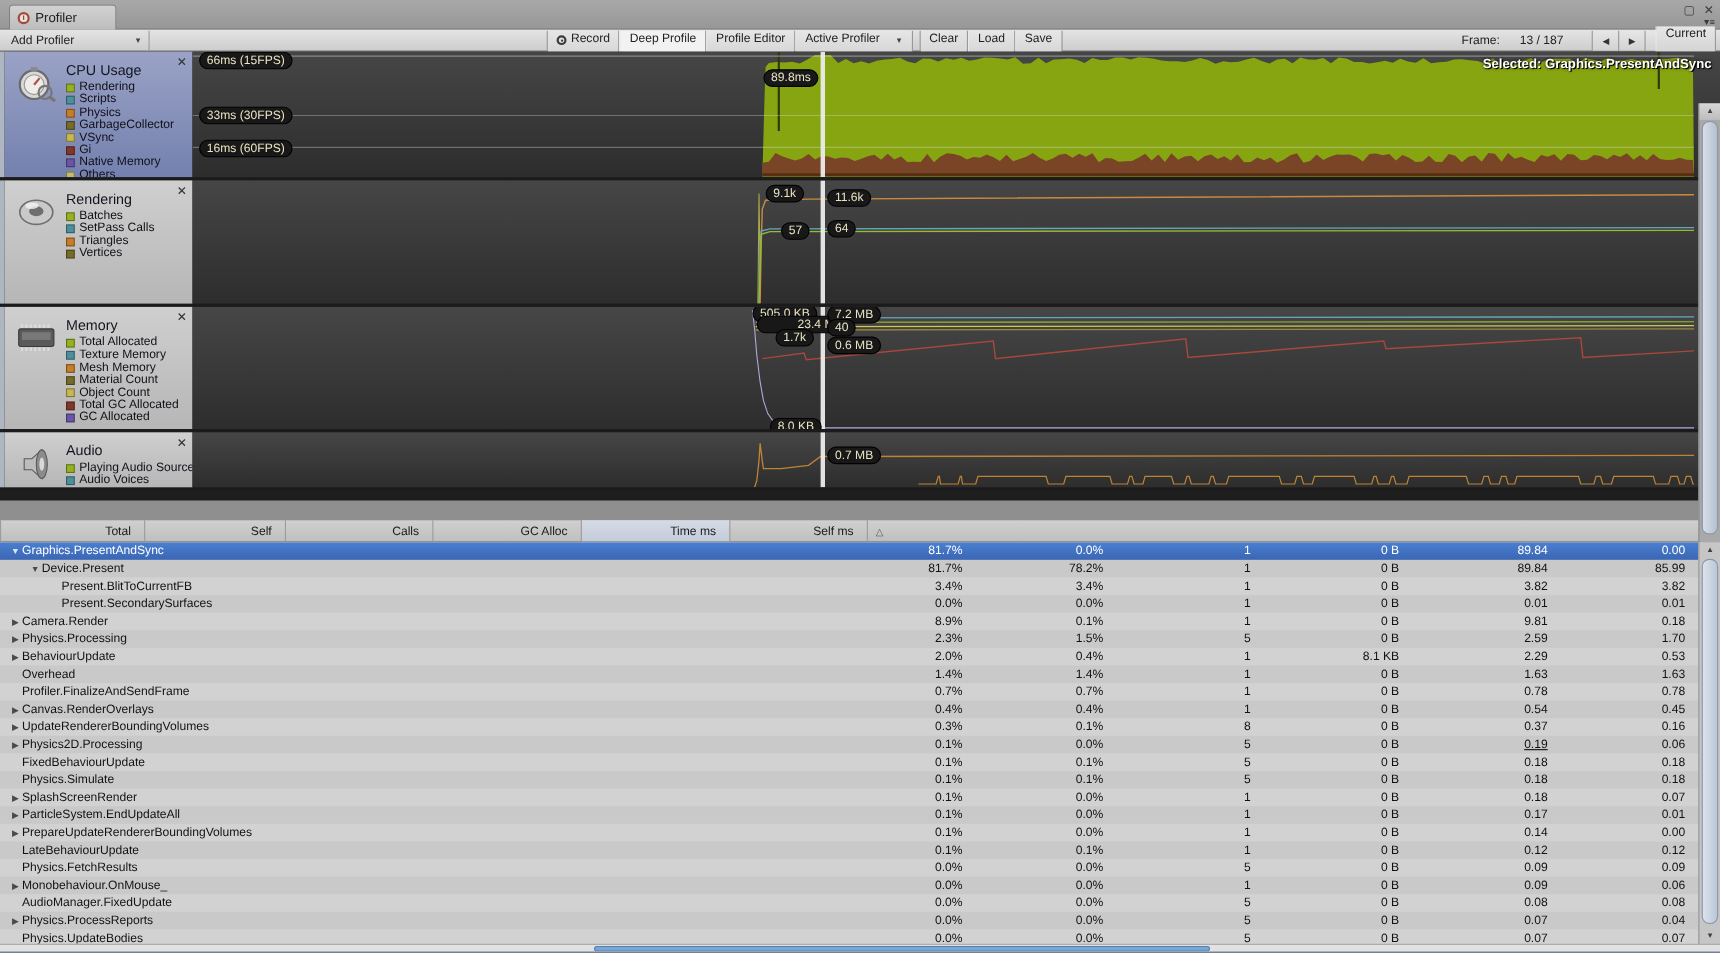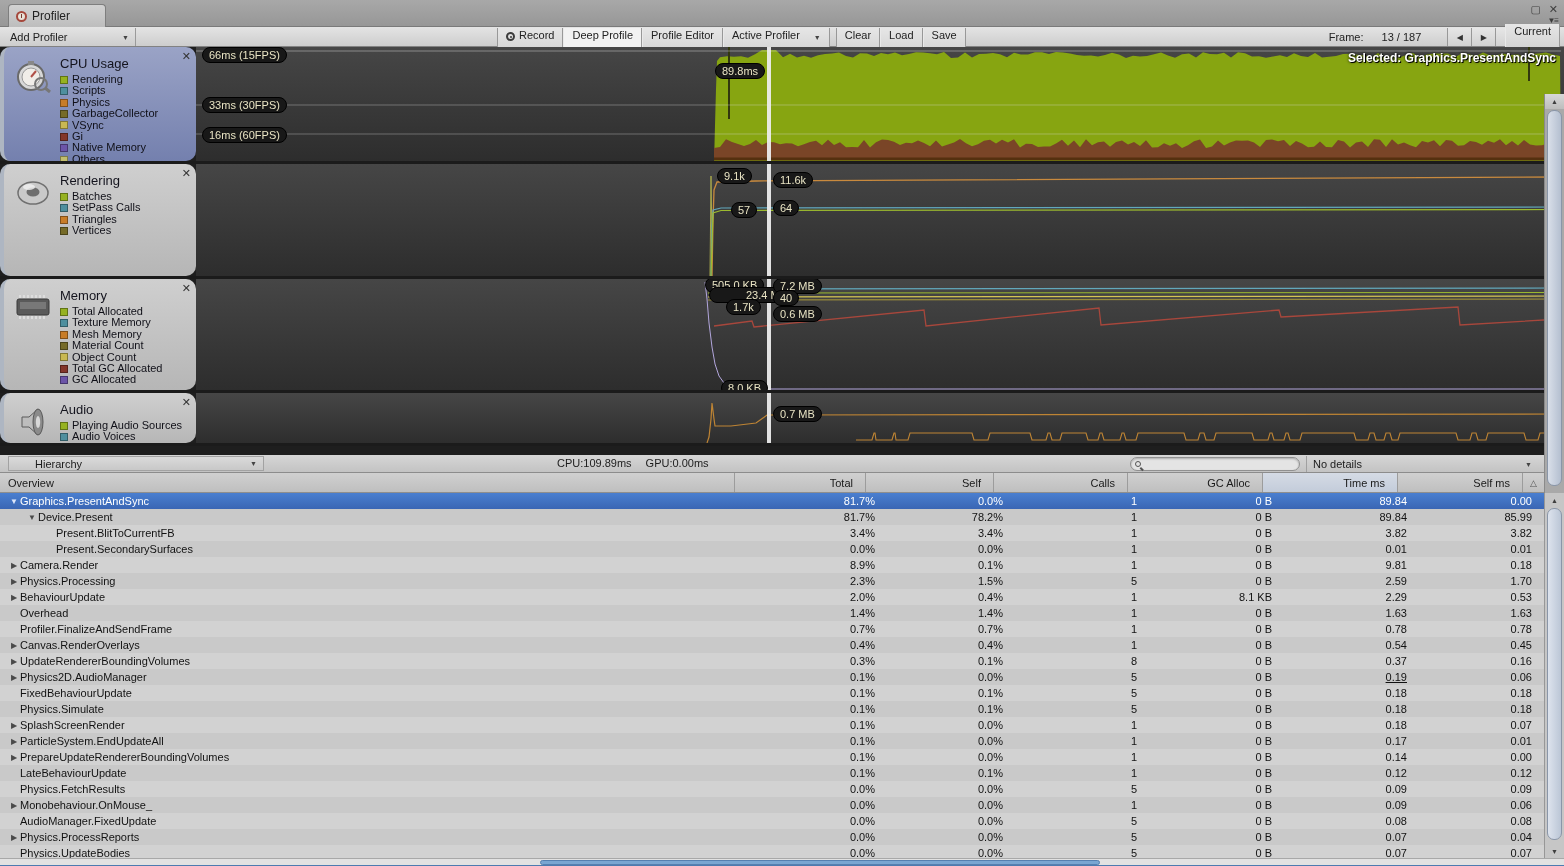--- a/index.html
+++ b/index.html
@@ -21,21 +21,21 @@
   .grp{position:absolute;top:1px;display:flex;}
   .addprof{position:absolute;left:4px;top:1px;width:132px;height:18px;display:flex;align-items:center;justify-content:space-between;padding:0 6px;border-right:1px solid #9A9A9A;}
   .rec-ico{width:9px;height:9px;border:2px solid #3C3C3C;border-radius:50%;position:relative;flex:none;}
   .rec-ico:after{content:"";position:absolute;left:1.5px;top:1.5px;width:2px;height:2px;background:#3C3C3C;border-radius:50%;}
   .framegrp{position:absolute;right:4px;top:1px;display:flex;align-items:center;height:18px;}
   .navbtn{width:24px;height:18px;display:flex;align-items:center;justify-content:center;font-size:8px;color:#333;border-left:1px solid #989898;background:linear-gradient(#E6E6E6,#D2D2D2);}
   
   .charts{position:absolute;left:0;top:47px;width:1564px;height:408px;background:#1E1E1E;}
   .chart-row{position:relative;display:flex;border-bottom:3px solid #1B1B1B;}
   .chart-row:last-child{border-bottom:none;}
-  .side{width:196px;flex:none;position:relative;padding:8px 4px 0 12px;background:linear-gradient(#CFCFCF,#B6B6B6);border-left:4px solid #AEB6C2;overflow:hidden;border-radius:10px;}
+  .side{width:175px;flex:none;position:relative;padding:8px 4px 0 12px;background:linear-gradient(#CFCFCF,#B6B6B6);border-left:4px solid #AEB6C2;overflow:hidden;}
   .side.sel{background:linear-gradient(#9AA3C6,#7480AE);}
   .side .ptitle{position:absolute;left:56px;top:9px;font-size:13px;color:#14141E;}
   .side .close{position:absolute;right:5px;top:3px;font-size:11px;color:#333;}
   .side .picon{position:absolute;left:10px;top:12px;width:38px;height:34px;}
   .legend{position:absolute;left:56px;top:27px;font-size:11px;color:#101018;line-height:11.4px;}
   .legend .li{display:flex;align-items:center;gap:4px;white-space:nowrap;}
   .legend .sw{width:8px;height:8px;flex:none;border:1px solid rgba(0,0,0,.35);}
   .carea{position:relative;flex:1;background:linear-gradient(180deg,#464646,#2D2D2D);overflow:hidden;}
   .carea svg{position:absolute;left:0;top:0;}
   .frameline{position:absolute;top:0;bottom:0;left:571px;width:4px;background:#ECECEC;opacity:.95;}
@@ -350,41 +350,22 @@
         <div class="frameline"></div>
       </div>
     </div>
 
     <div class="vsb">
       <div class="up">▲</div>
       <div class="thumb" style="top:16px;height:376px;"></div>
     </div>
   </div>
 
-  <div class="hbar">
-    <div class="hdrop">
-      <span>Hierarchy</span>
-      <span class="arr" style="font-size:7px;color:#444;">▼</span>
-    </div>
-    <div class="cpustats">
-      <span>CPU:109.89ms</span>
-      <span>GPU:0.00ms</span>
-    </div>
-    <div class="search">
-      <span class="mag"></span>
-      <input placeholder="" style="">
-    </div>
-    <div class="nodet">
-      <span>No details</span>
-      <span class="arr" style="font-size:7px;color:#444;">▼</span>
-    </div>
-  </div>
 
   <div class="thead">
-    <div class="th name">Overview</div>
     <div class="th" style="width:131px;">Total</div>
     <div class="th" style="width:128px;">Self</div>
     <div class="th" style="width:134px;">Calls</div>
     <div class="th" style="width:135px;">GC Alloc</div>
     <div class="th timecol" style="width:135px;">Time ms</div>
     <div class="th" style="width:125px;">Self ms</div>
     <div class="th sorticon">△</div>
     <div style="width:20px;flex:none;"></div>
   </div>
 
@@ -517,21 +498,21 @@
         <div class="cell" style="width: 131px;">0.3%</div>
         <div class="cell" style="width: 128px;">0.1%</div>
         <div class="cell" style="width: 134px;">8</div>
         <div class="cell" style="width: 135px;">0 B</div>
         <div class="cell" style="width: 135px;">0.37</div>
         <div class="cell" style="width: 125px;">0.16</div>
       </div>
       <div class="row odd">
         <div class="cell name" style="padding-left: 8px;">
           <span class="tw">▶</span>
-          <span>Physics2D.AudioManager</span>
+          <span>Physics2D.Processing</span>
         </div>
         <div class="cell" style="width: 131px;">0.1%</div>
         <div class="cell" style="width: 128px;">0.0%</div>
         <div class="cell" style="width: 134px;">5</div>
         <div class="cell" style="width: 135px;">0 B</div>
         <div class="cell" style="width: 135px; text-decoration: underline;">0.19</div>
         <div class="cell" style="width: 125px;">0.06</div>
       </div>
       <div class="row even">
         <div class="cell name" style="padding-left: 8px;">

